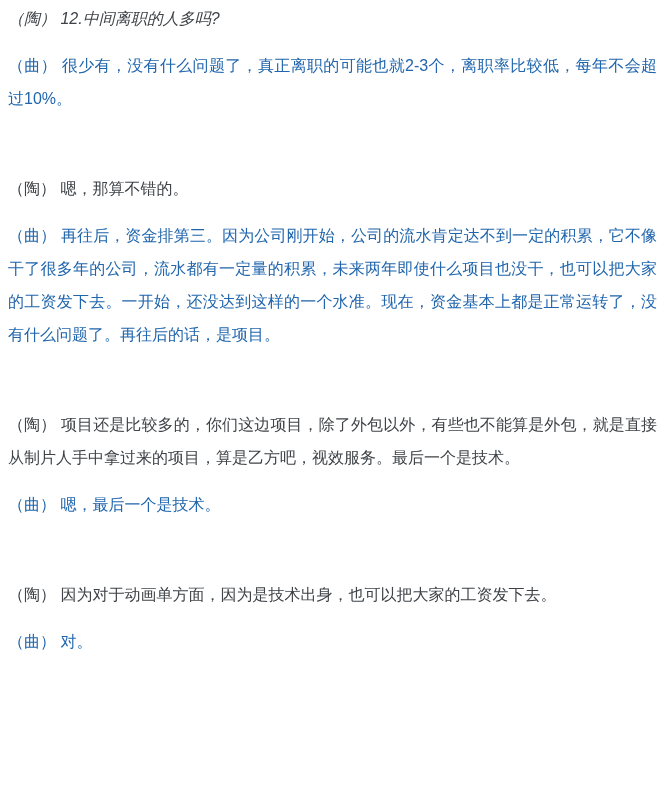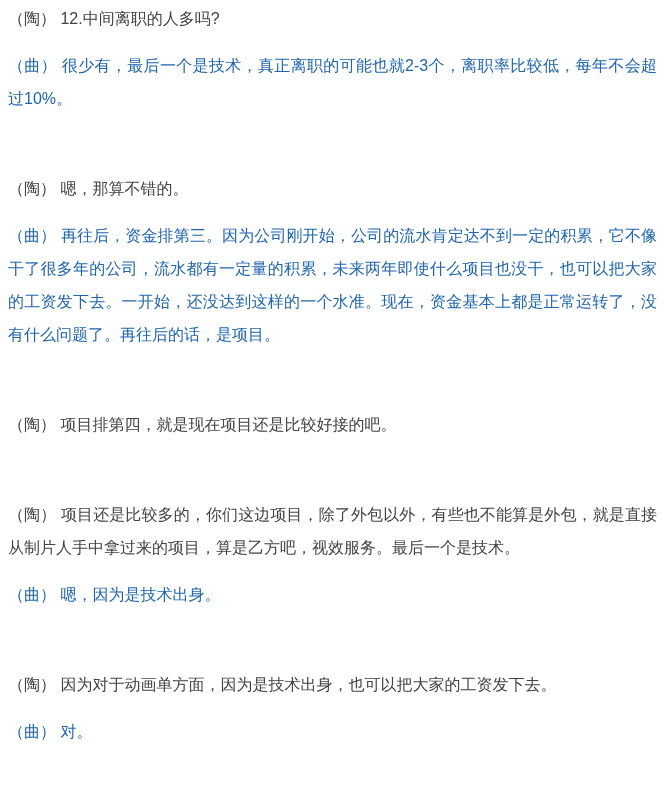--- a/index.html
+++ b/index.html
@@ -20,31 +20,30 @@
   }
   .para {
     margin: 14px 0 0 0;
     font-size: 16px;
     line-height: 33px;
     font-weight: 400;
     text-align: justify;
     text-justify: inter-ideograph;
     word-break: break-all;
   }
-  .para:first-of-type { margin-top: 0; }
+  .para:first-of-type { margin-top: 0; font-style: italic; }
   .para.gap { margin-top: 57px; }
   .para.tao { color: var(--tao-color, #3f4347); }
   .para.qu  { color: var(--qu-color, #2166ad); }
 </style>
 </head>
 <body>
 
 <main data-name="transcript">
     <p class="para tao" data-name="transcript-paragraph">（陶） 12.中间离职的人多吗?</p>
-    <p class="para qu" data-name="transcript-paragraph">（曲） 很少有，最后一个是技术，真正离职的可能也就2-3个，离职率比较低，每年不会超过10%。</p>
+    <p class="para qu" data-name="transcript-paragraph">（曲） 很少有，没有什么问题了，真正离职的可能也就2-3个，离职率比较低，每年不会超过10%。</p>
     <p class="para tao gap" data-name="transcript-paragraph">（陶） 嗯，那算不错的。</p>
     <p class="para qu" data-name="transcript-paragraph">（曲） 再往后，资金排第三。因为公司刚开始，公司的流水肯定达不到一定的积累，它不像干了很多年的公司，流水都有一定量的积累，未来两年即使什么项目也没干，也可以把大家的工资发下去。一开始，还没达到这样的一个水准。现在，资金基本上都是正常运转了，没有什么问题了。再往后的话，是项目。</p>
-    <p class="para tao gap" data-name="transcript-paragraph">（陶） 项目排第四，就是现在项目还是比较好接的吧。</p>
     <p class="para tao gap" data-name="transcript-paragraph">（陶） 项目还是比较多的，你们这边项目，除了外包以外，有些也不能算是外包，就是直接从制片人手中拿过来的项目，算是乙方吧，视效服务。最后一个是技术。</p>
-    <p class="para qu" data-name="transcript-paragraph">（曲） 嗯，因为是技术出身。</p>
+    <p class="para qu" data-name="transcript-paragraph">（曲） 嗯，最后一个是技术。</p>
     <p class="para tao gap" data-name="transcript-paragraph">（陶） 因为对于动画单方面，因为是技术出身，也可以把大家的工资发下去。</p>
     <p class="para qu" data-name="transcript-paragraph">（曲） 对。</p>
   </main>
 
 </body></html>

